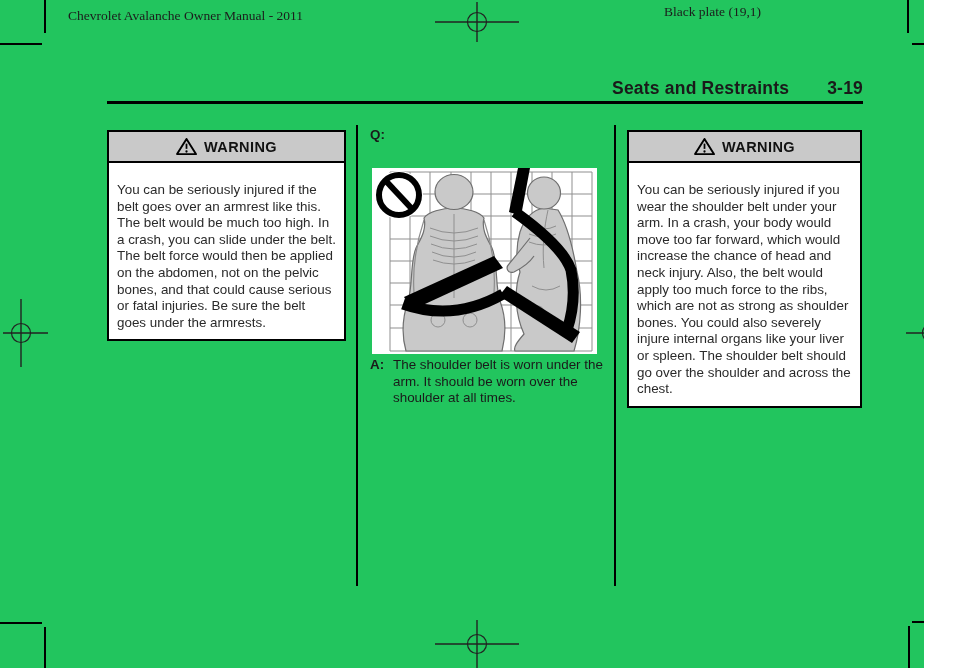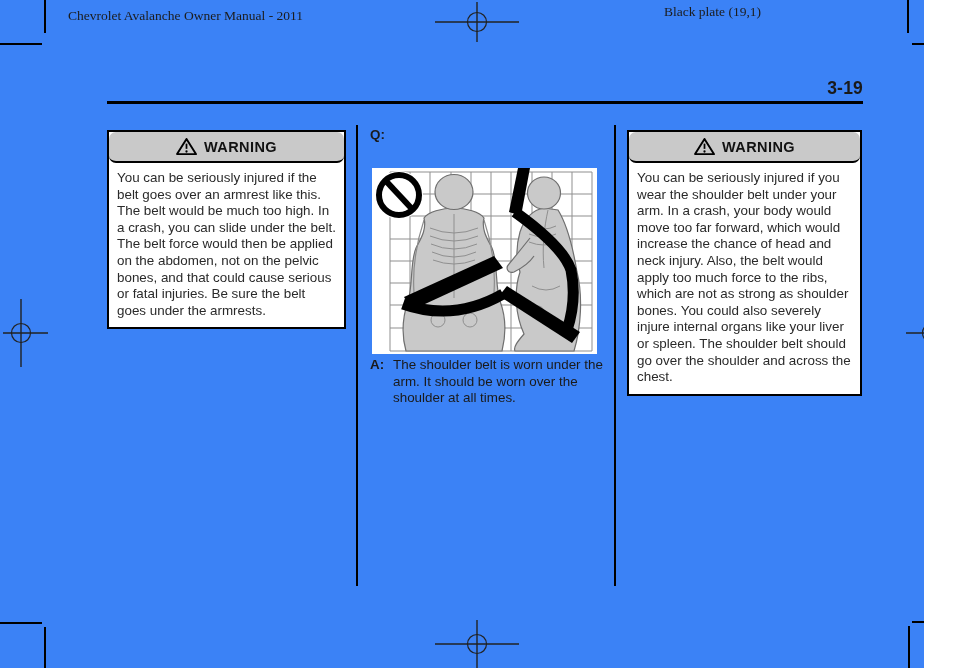--- a/index.html
+++ b/index.html
@@ -1,21 +1,21 @@
 <!DOCTYPE html>
 <html><head>
 <meta charset="utf-8">
 <style>
   * { margin: 0; padding: 0; box-sizing: border-box; }
   html, body { background: #ffffff; }
   .page {
     position: relative;
     width: 924px;
     height: 668px;
-    background: #3b82f6;
+    background: #22c55e;
     font-family: "Liberation Sans", sans-serif;
     color: #1a1a1a;
     overflow: hidden;
     text-decoration: underline;
   }
   
   .crop { position: absolute; background: #000; }
   
   .regmark { position: absolute; }
   
@@ -51,24 +51,23 @@
     background: #fff;
   }
   .warning-box .wb-header {
     background: #c9c9c9;
     border-bottom: 2px solid #000;
     height: 31px;
     display: flex; align-items: center; justify-content: center;
     gap: 7px;
     font-weight: bold; font-size: 14.5px; letter-spacing: 0.4px;
     color: #111;
-    border-radius: 7px;
   }
   .warning-box .wb-body {
-    padding: 7px 6px 8px 8px;
+    padding: 19px 6px 8px 8px;
     font-size: 13.4px;
     line-height: 16.6px;
     color: #2a2a2a;
   }
   
   .qa-block { position: absolute; left: 370px; width: 234px; }
   .qa-row { display: flex; font-size: 13.4px; line-height: 16.6px; }
   .qa-label { font-weight: bold; width: 23px; flex: 0 0 23px; }
   .q-text { font-weight: bold; }
   .illustration {
@@ -109,20 +108,21 @@
   <svg class="regmark" style="left:435px;top:620px;" width="84" height="48" viewBox="0 0 84 48">
     <line x1="0" y1="24" x2="84" y2="24" stroke="#222" stroke-width="1.4"></line>
     <line x1="42" y1="0" x2="42" y2="48" stroke="#222" stroke-width="1.4"></line>
     <circle cx="42" cy="24" r="9.5" fill="none" stroke="#222" stroke-width="1.2"></circle>
   </svg>
 
   <div class="slug slug-left">Chevrolet Avalanche Owner Manual - 2011</div>
   <div class="slug slug-right">Black plate (19,1)</div>
 
   <div class="running-header">
+    <span>Seats and Restraints</span>
     <span>3-19</span>
   </div>
   <div class="header-rule"></div>
 
   <div class="col-divider" style="left:356px;top:125px;height:461px;"></div>
   <div class="col-divider" style="left:614px;top:125px;height:461px;"></div>
 
   <div class="warning-box" style="left:107px;top:130px;width:239px;">
     <div class="wb-header">
       <svg width="21" height="19" viewBox="0 0 24 21">

